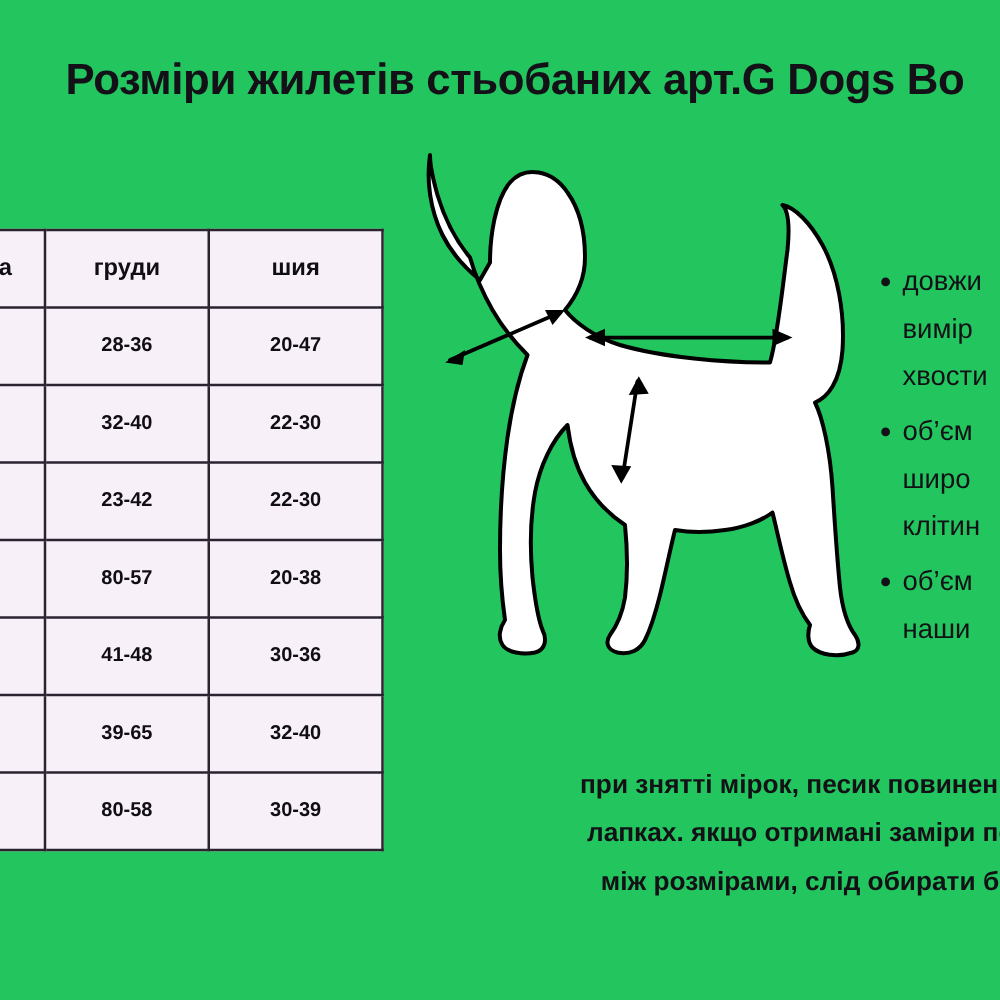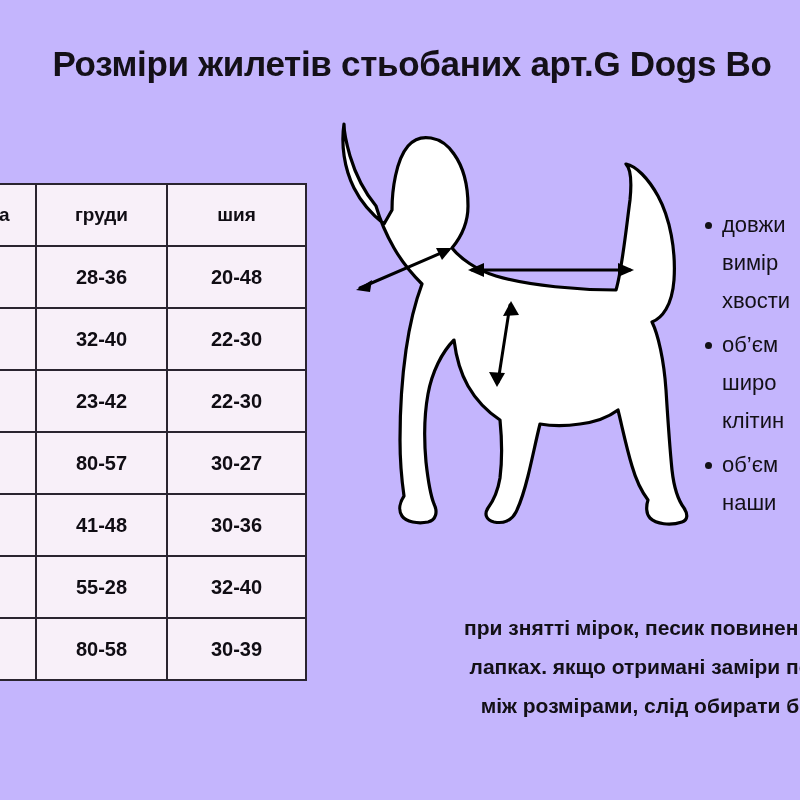--- a/index.html
+++ b/index.html
@@ -11,21 +11,21 @@
     height: 800px;
     overflow: hidden;
     background: #f6ecf7;
     font-family: "Liberation Sans", sans-serif;
   }
   .page {
     position: relative;
     width: 800px;
     height: 800px;
     overflow: hidden;
-    background: #c4b5fd;
+    background: #22c55e;
   }
 
   
   .title {
     position: absolute;
     top: 44px;
     left: -118px;
     width: 1060px;
     text-align: center;
     font-size: 35px;
@@ -44,21 +44,21 @@
     border-collapse: collapse;
     table-layout: fixed;
     background: #f8f0f9;
   }
   .size-table td, .size-table th {
     border: 2px solid #2a2430;
     background: #f8f0f9;
     height: 60px;
     text-align: center;
     vertical-align: middle;
-    font-size: 20px;
+    font-size: 16px;
     font-weight: 700;
     color: #100d14;
     padding: 0;
   }
   .size-table th { font-size: 19px; }
   .col-size  { width: 135px; }
   .col-chest { width: 131px; }
   .col-neck  { width: 139px; }
 
   
@@ -131,45 +131,45 @@
       <tr>
         <th>довжина</th>
         <th>груди</th>
         <th>шия</th>
       </tr>
     </thead>
     <tbody>
       <tr>
         <td></td>
         <td>28-36</td>
-        <td>20-48</td>
+        <td>20-47</td>
       </tr>
       <tr>
         <td></td>
         <td>32-40</td>
         <td>22-30</td>
       </tr>
       <tr>
         <td></td>
         <td>23-42</td>
         <td>22-30</td>
       </tr>
       <tr>
         <td></td>
         <td>80-57</td>
-        <td>30-27</td>
+        <td>20-38</td>
       </tr>
       <tr>
         <td></td>
         <td>41-48</td>
         <td>30-36</td>
       </tr>
       <tr>
         <td></td>
-        <td>55-28</td>
+        <td>39-65</td>
         <td>32-40</td>
       </tr>
       <tr>
         <td></td>
         <td>80-58</td>
         <td>30-39</td>
       </tr>
     </tbody>
   </table>
 

